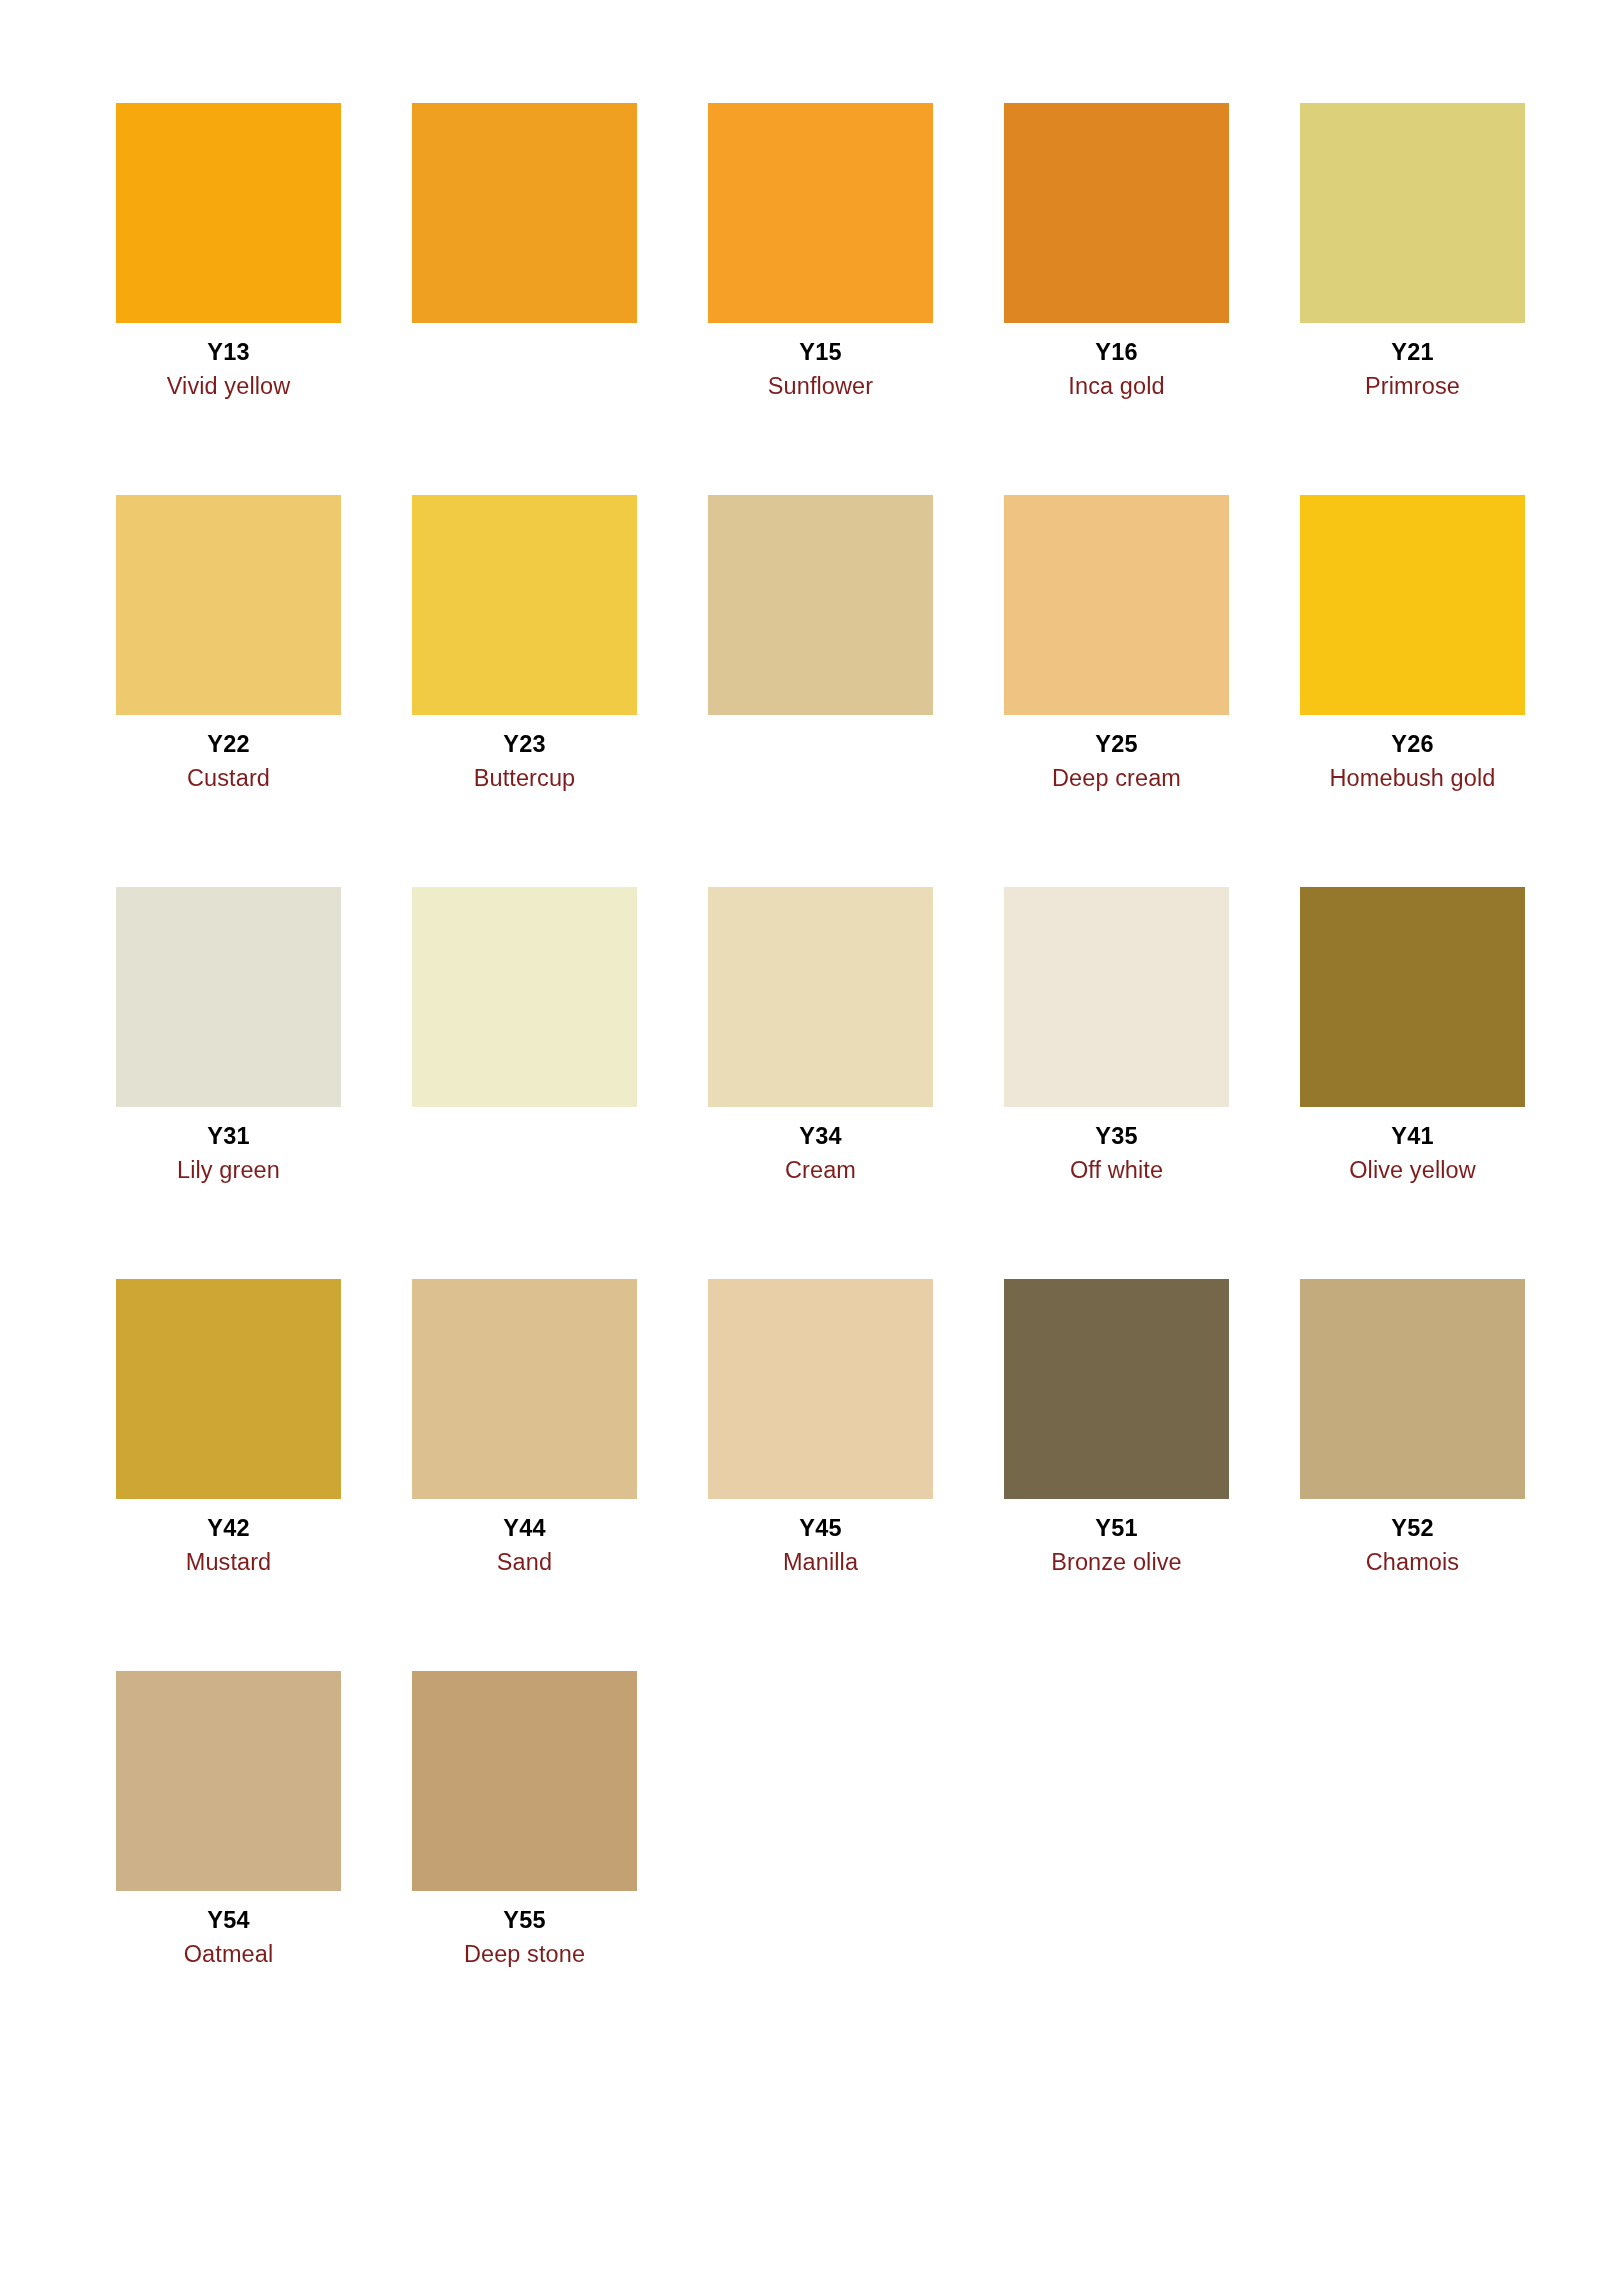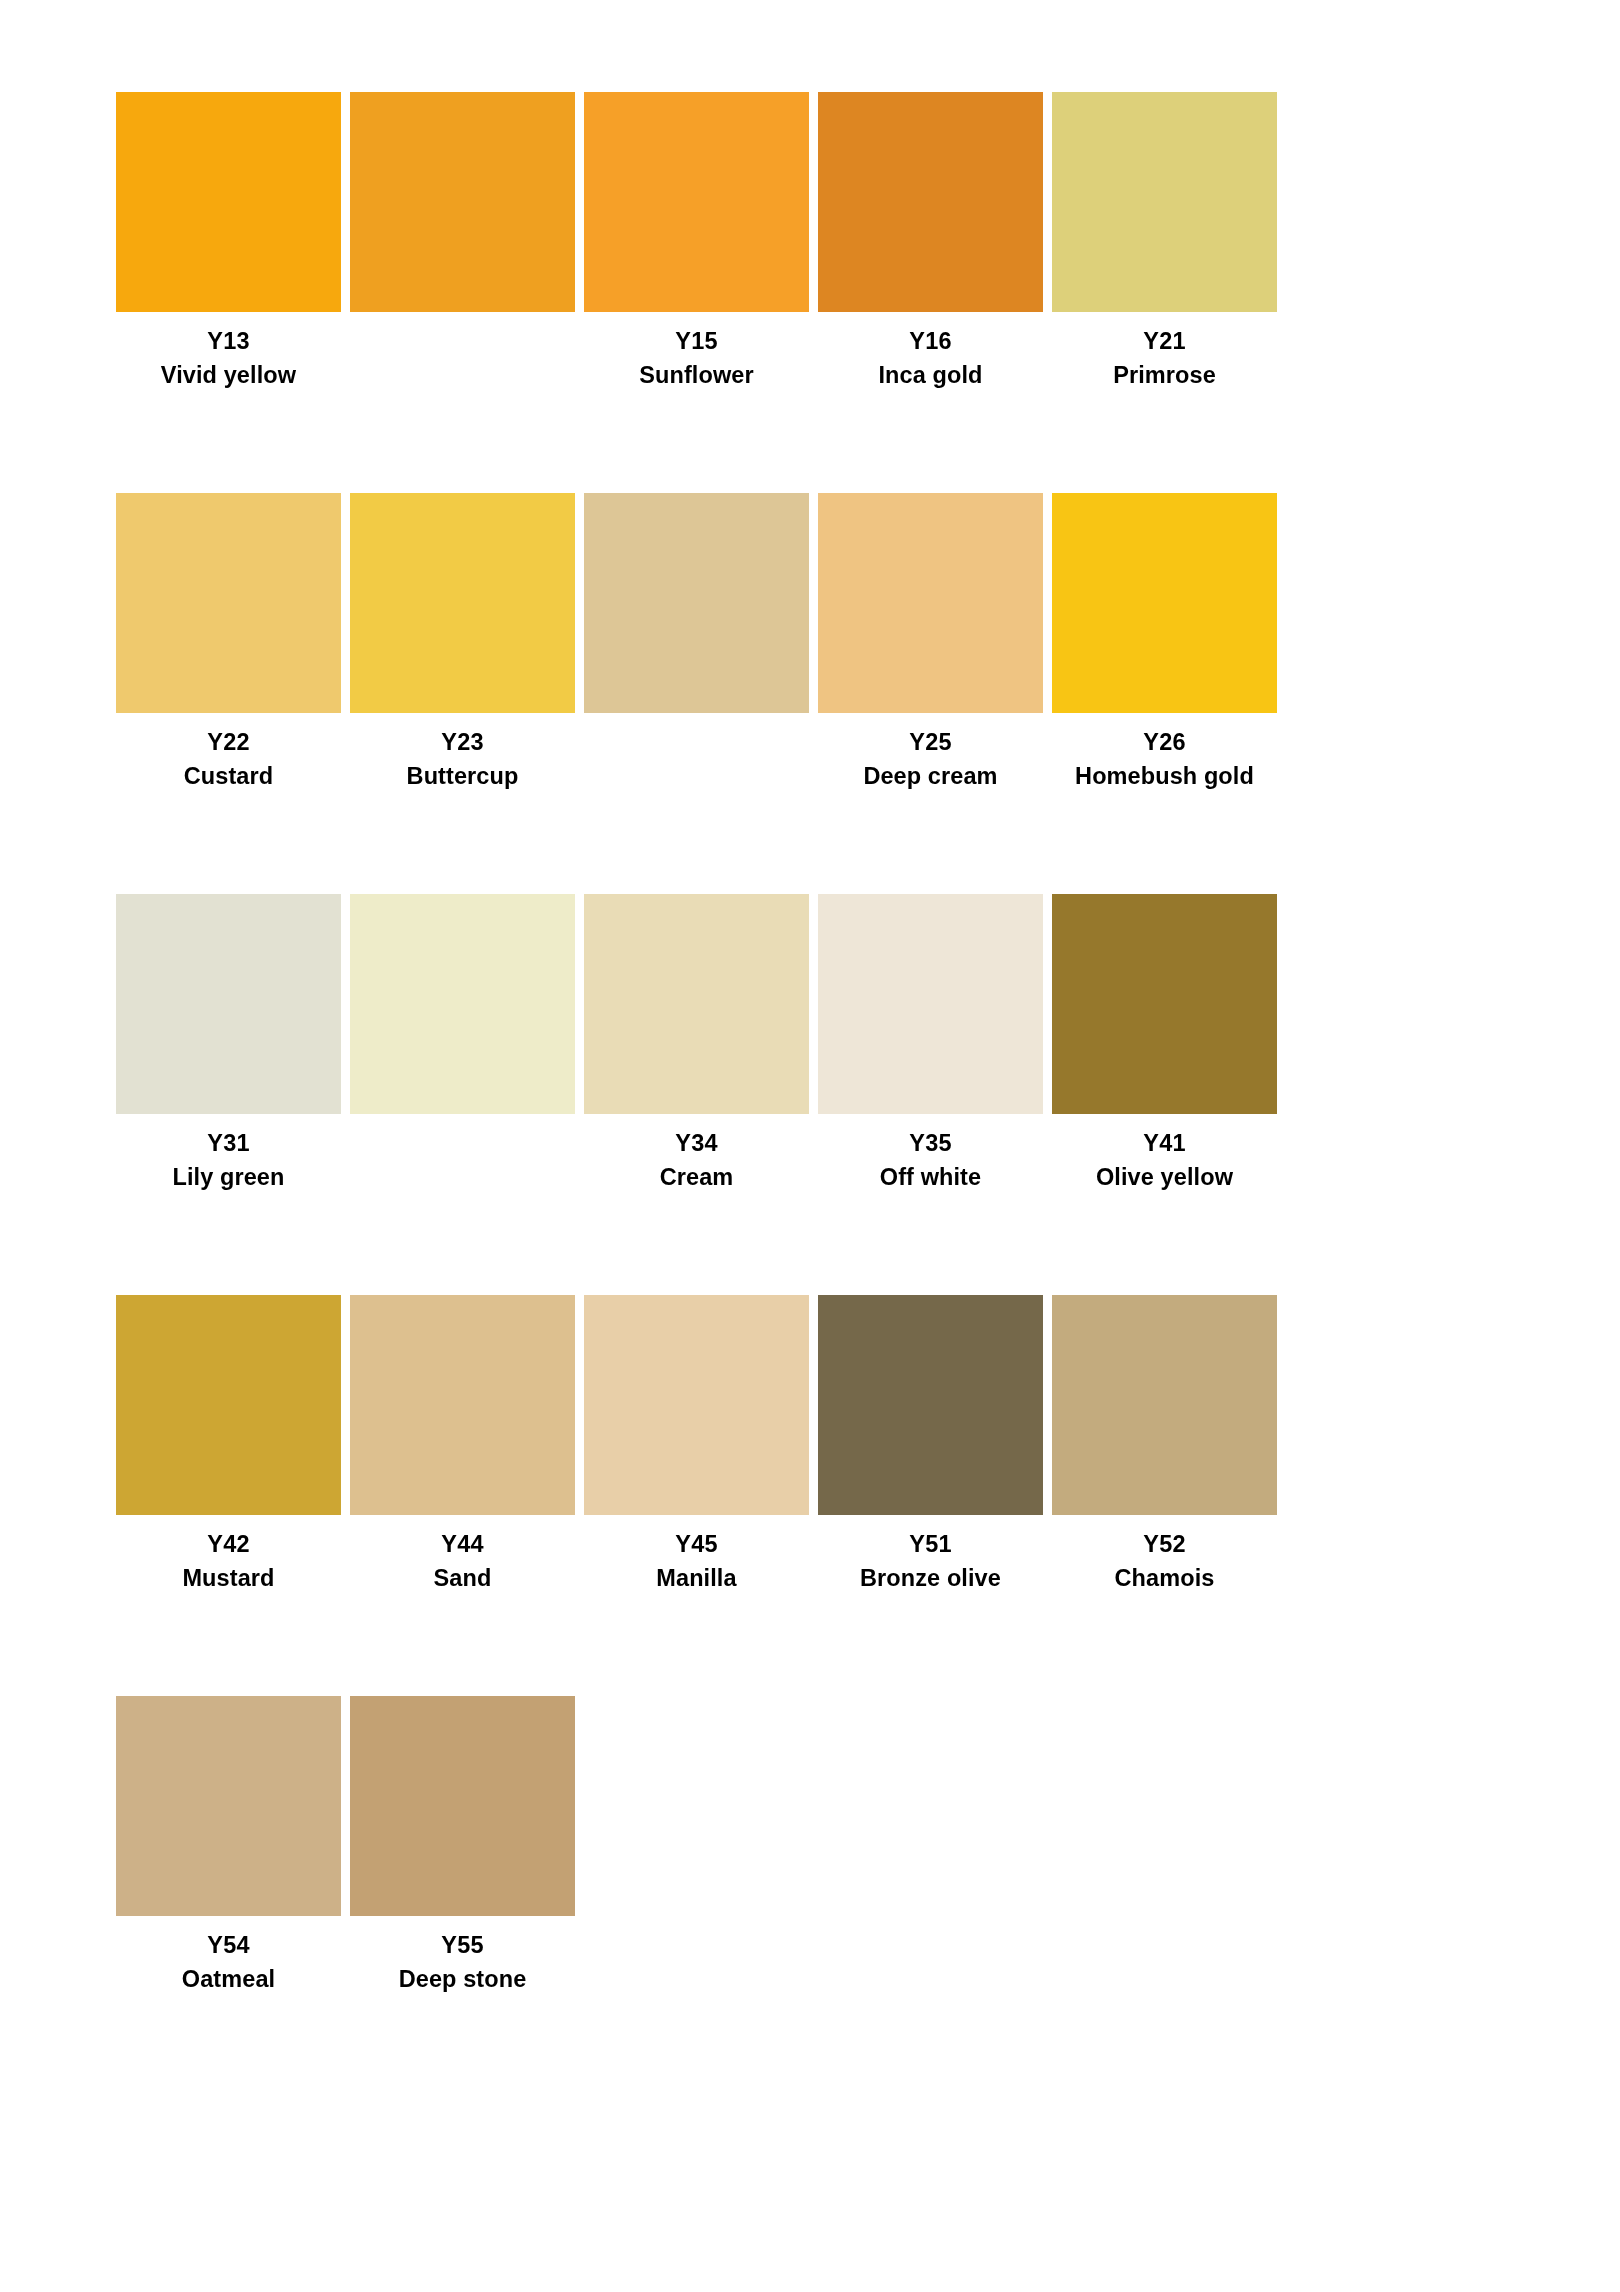--- a/index.html
+++ b/index.html
@@ -22,28 +22,27 @@
     left: 0;
     top: 0;
     width: 1620px;
     height: 2293px;
     background: #ffffff;
   }
 
   .swatch-grid {
     position: absolute;
     left: 116px;
-    top: 92px;
+    top: 103px;
     width: 1392px;
     display: grid;
     grid-template-columns: repeat(5, 225px);
     column-gap: 71px;
     row-gap: 0px;
     grid-auto-rows: 392px;
-    gap: 9px;
   }
 
   .swatch-cell {
     width: 225px;
     height: 392px;
     position: relative;
   }
 
   .swatch-chip {
     width: 225px;
@@ -65,24 +64,24 @@
     font-size: 23.5px;
     line-height: 27.4px;
     color: #000000;
     letter-spacing: 0.2px;
     white-space: nowrap;
   }
 
   .swatch-name {
     display: block;
     font-family: "Liberation Sans", "DejaVu Sans", sans-serif;
-    font-weight: bold;
+    font-weight: normal;
     font-size: 23.5px;
     line-height: 27.4px;
-    color: #000000;
+    color: #7f1d1d;
     margin-top: 6.9px;
     letter-spacing: 0.1px;
     white-space: nowrap;
   }
 </style>
 </head>
 <body>
 
 <div id="swatch-sheet">
   <div class="swatch-grid" id="swatch-grid">

